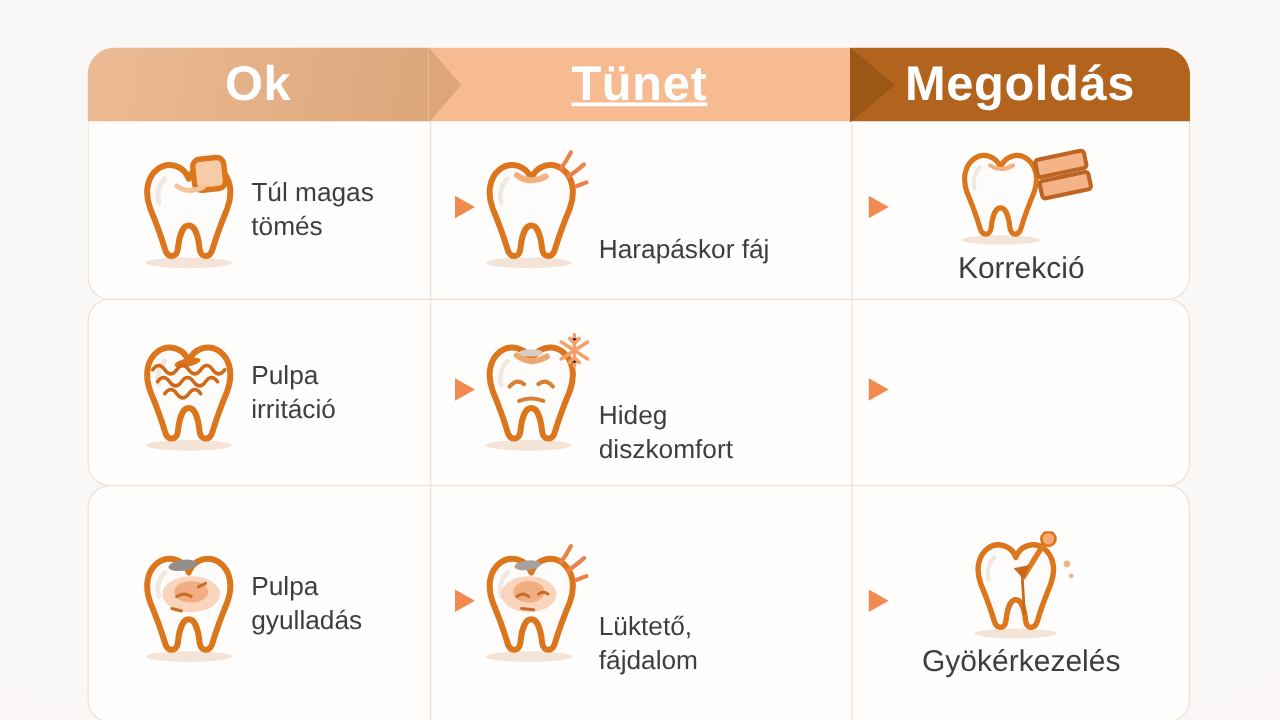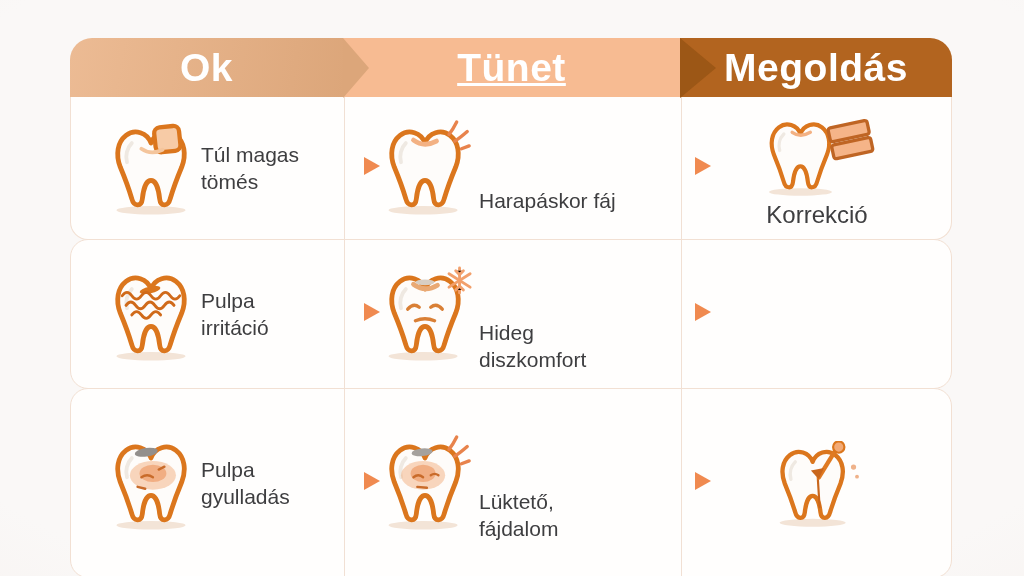--- a/index.html
+++ b/index.html
@@ -261,16 +261,17 @@
           <ellipse cx="50" cy="94" rx="38" ry="4.5" fill="#f3e4d7"></ellipse>
           <use href="#sym-tooth" x="0" y="0" width="100" height="100"></use>
           <path d="M56 44 L58 76" stroke="#c9661c" stroke-width="2.5" stroke-linecap="round"></path>
           <path d="M78 8 L57 42" stroke="#e07a22" stroke-width="5" stroke-linecap="round"></path>
           <path d="M48 34 L57 44 L63 31 Z" fill="#c9661c"></path>
           <circle cx="80" cy="7" r="6.5" fill="#f3aa76" stroke="#db761d" stroke-width="2.5"></circle>
           <circle cx="97" cy="30" r="3" fill="#efb28a"></circle>
           <circle cx="101" cy="41" r="2.2" fill="#efb28a"></circle>
         </svg>
       </div>
+      <div class="sol-label">Gyökérkezelés</div>
     </div>
   </div>
 
 </div>
 
 </body></html>

